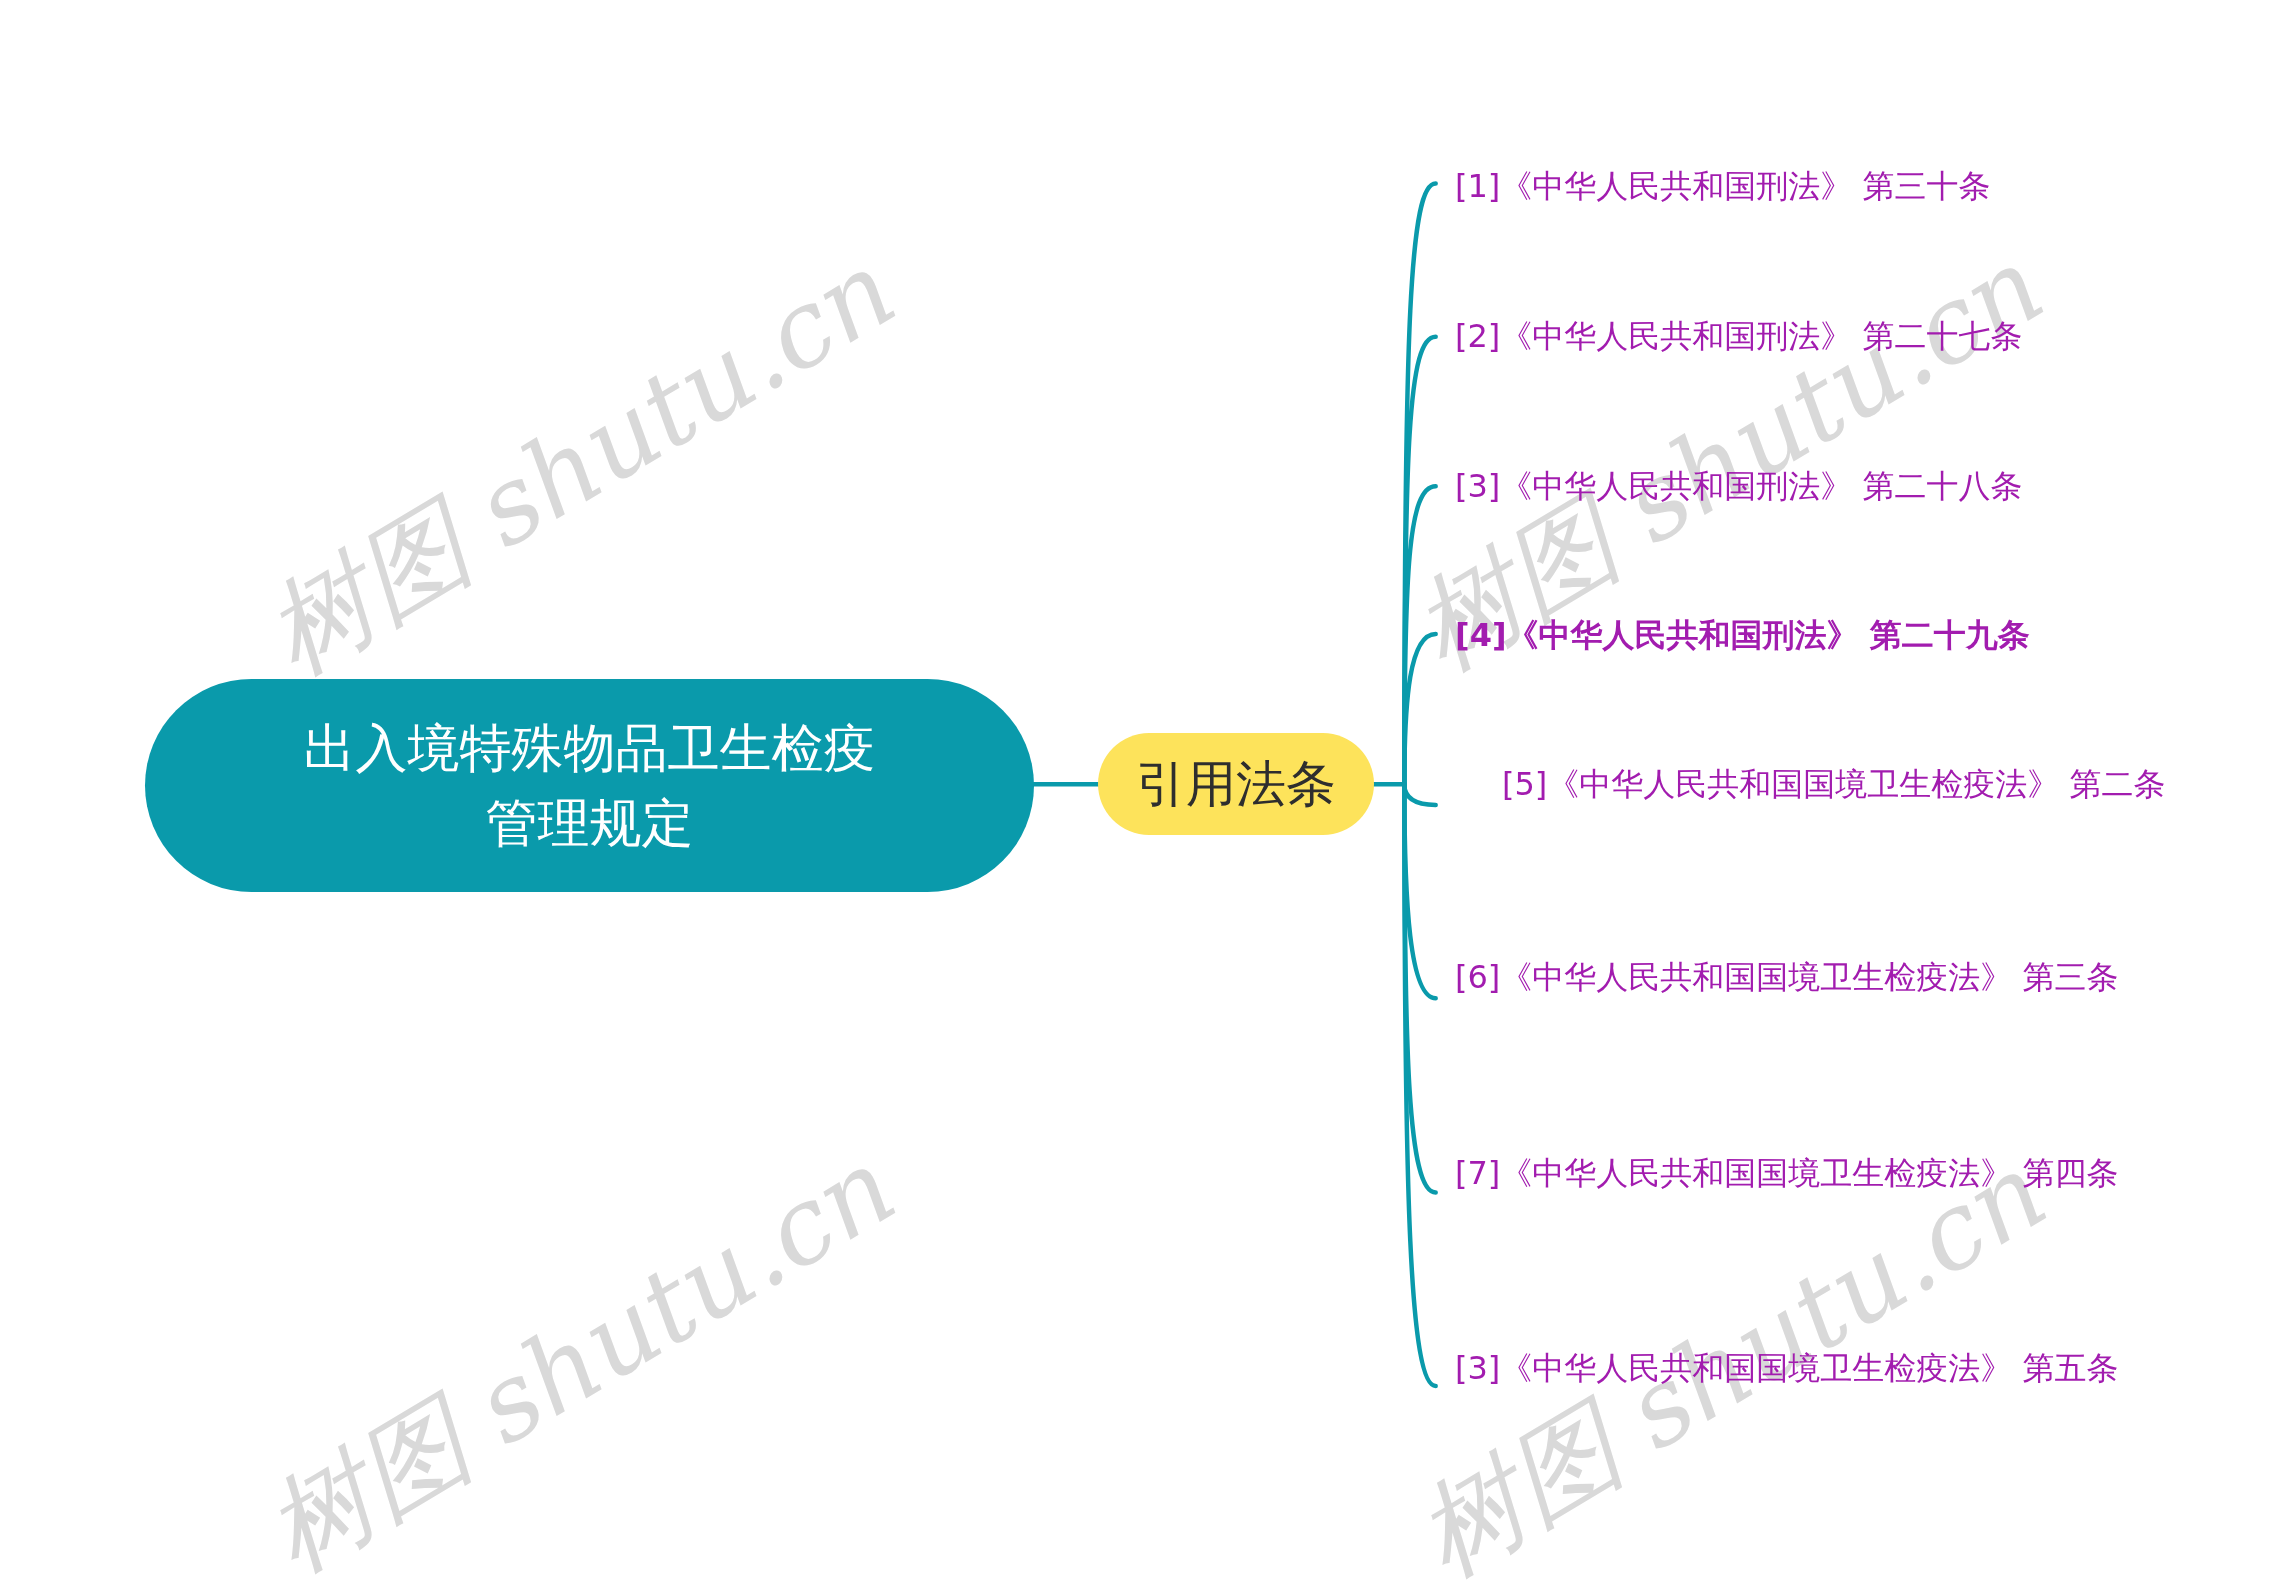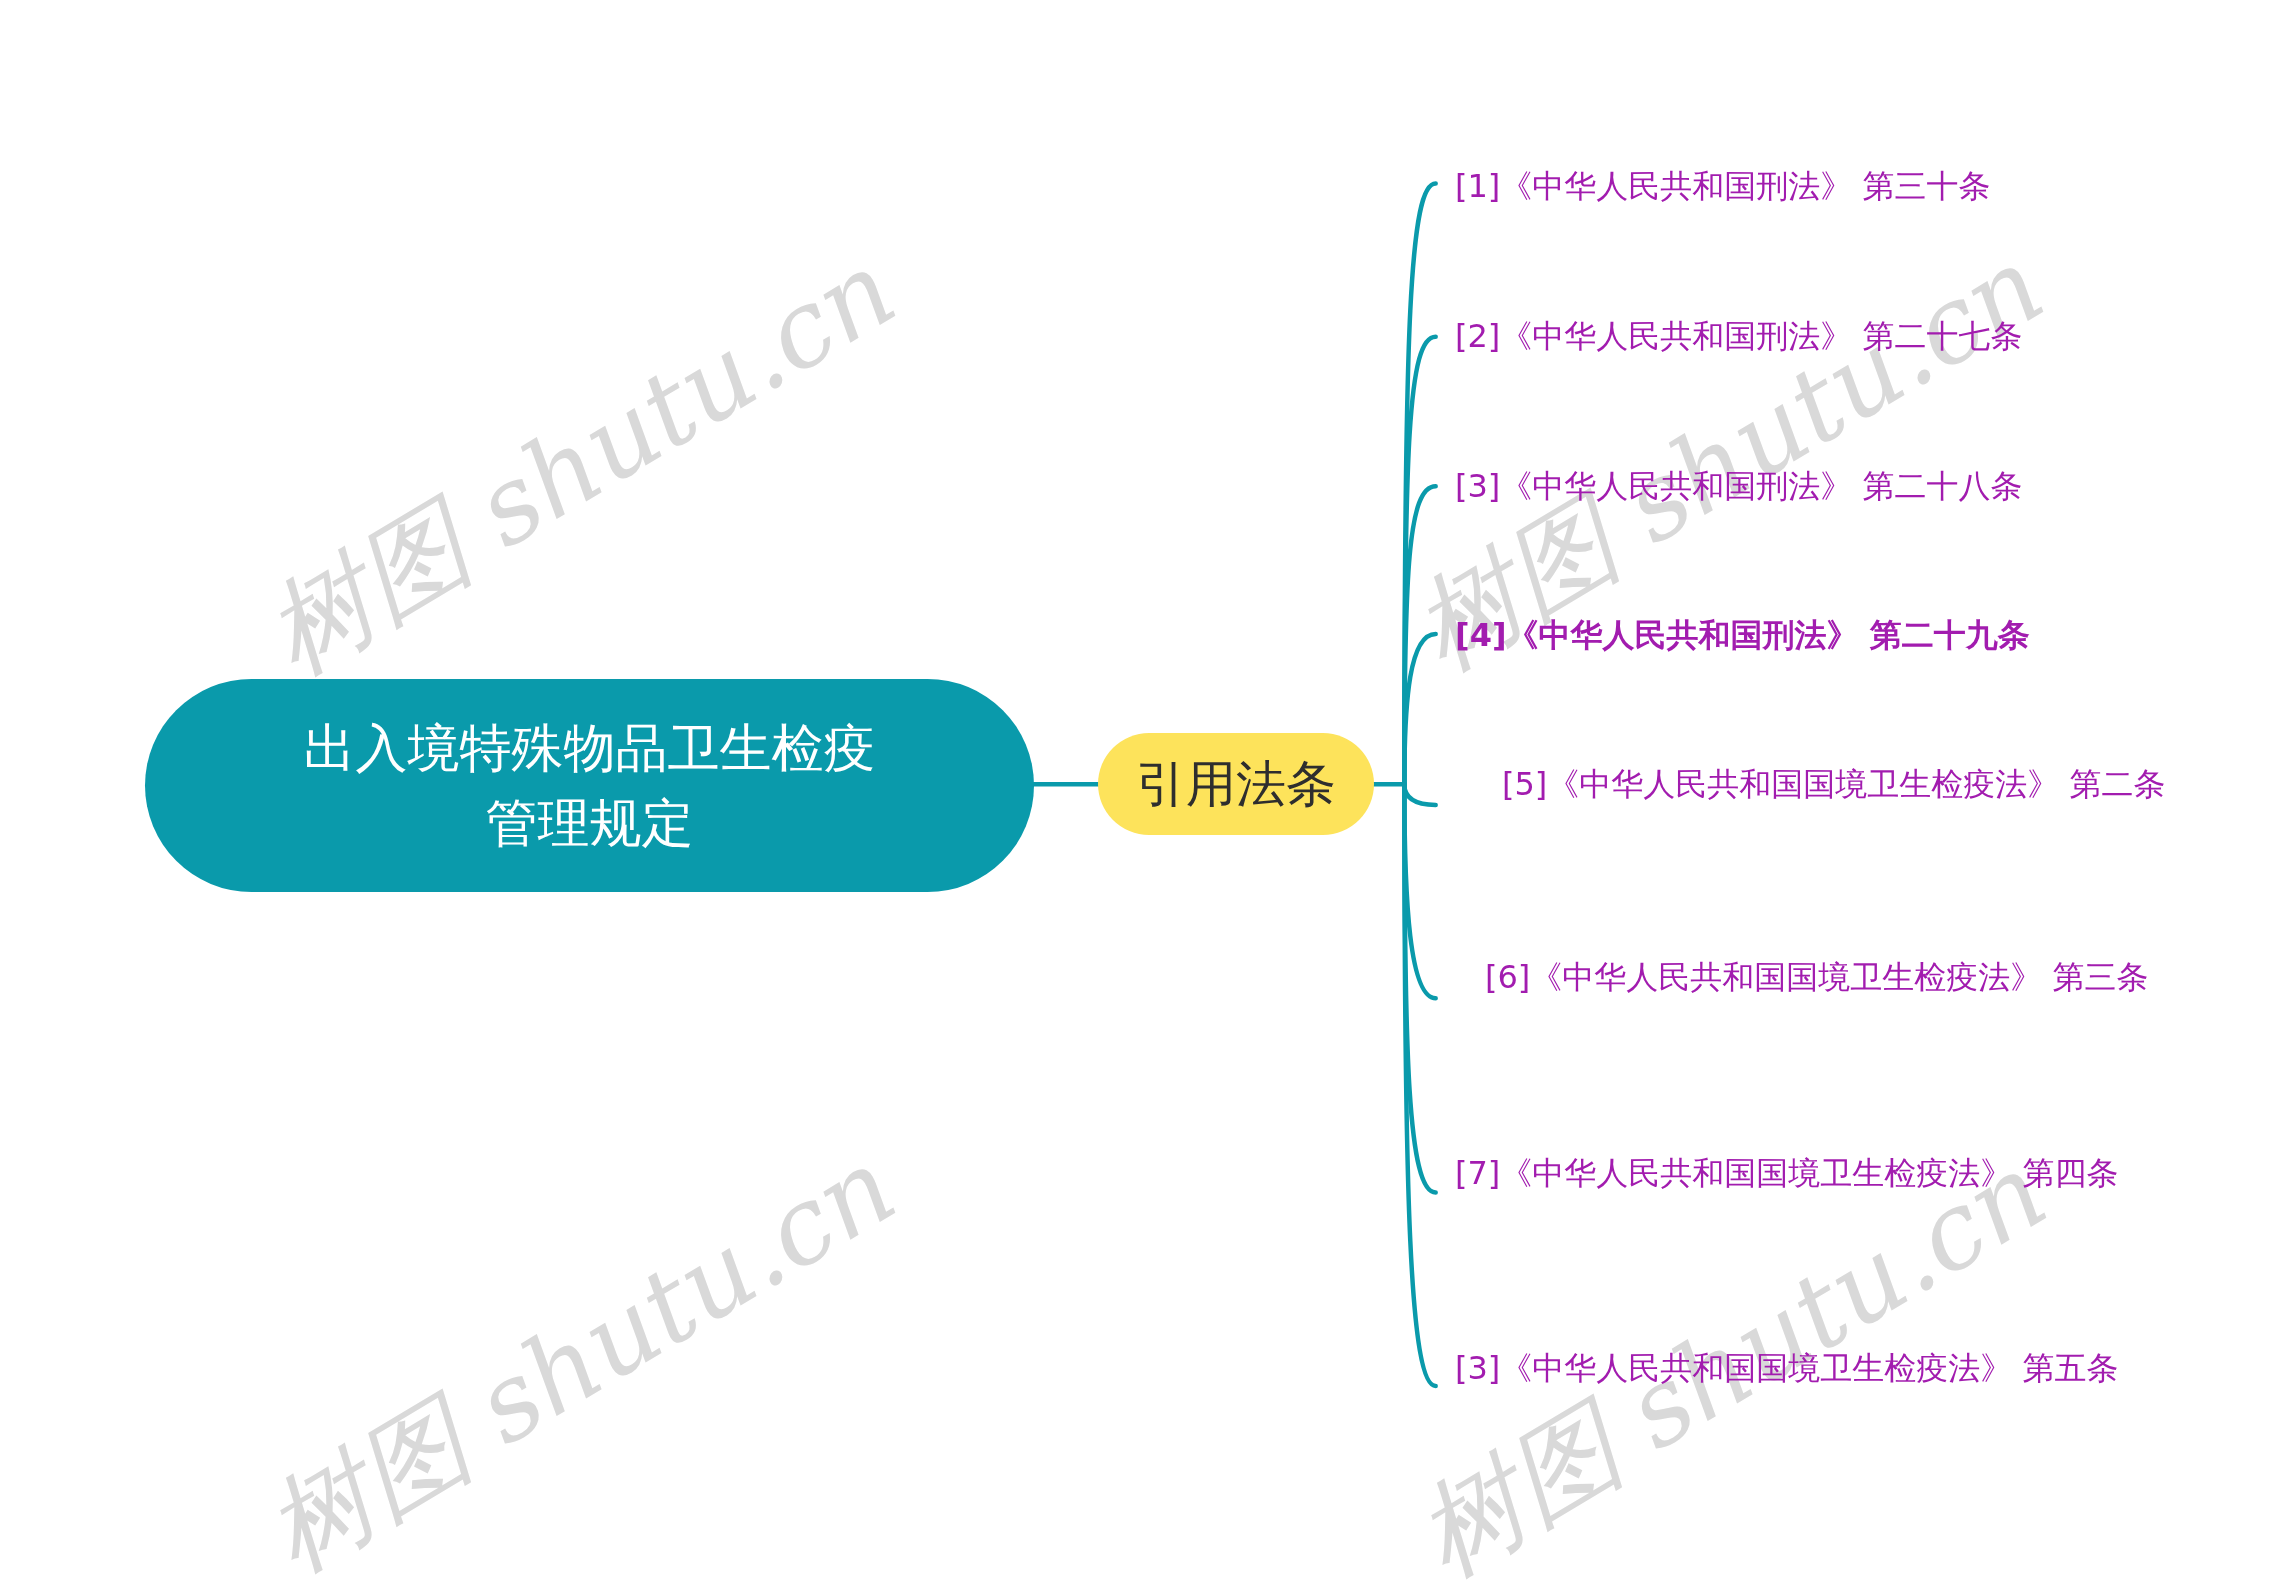--- a/index.html
+++ b/index.html
@@ -129,18 +129,18 @@
 
   <div class="sub-node">
     <div class="sub-title">引用法条</div>
   </div>
 
   <div class="leaf" style="top:165px;">[1]《中华人民共和国刑法》 第三十条</div>
   <div class="leaf" style="top:315px;">[2]《中华人民共和国刑法》 第二十七条</div>
   <div class="leaf" style="top:465px;">[3]《中华人民共和国刑法》 第二十八条</div>
   <div class="leaf" style="top:614px;font-weight:bold;">[4]《中华人民共和国刑法》 第二十九条</div>
   <div class="leaf" style="top:763px;margin-left:47px;">[5]《中华人民共和国国境卫生检疫法》 第二条</div>
-  <div class="leaf" style="top:956px;margin-left:30px;">[6]《中华人民共和国国境卫生检疫法》 第三条</div>
+  <div class="leaf" style="top:956px;">[6]《中华人民共和国国境卫生检疫法》 第三条</div>
   <div class="leaf" style="top:1152px;">[7]《中华人民共和国国境卫生检疫法》 第四条</div>
   <div class="leaf" style="top:1347px;">[3]《中华人民共和国国境卫生检疫法》 第五条</div>
 
 </div>
 
 
 </body></html>

